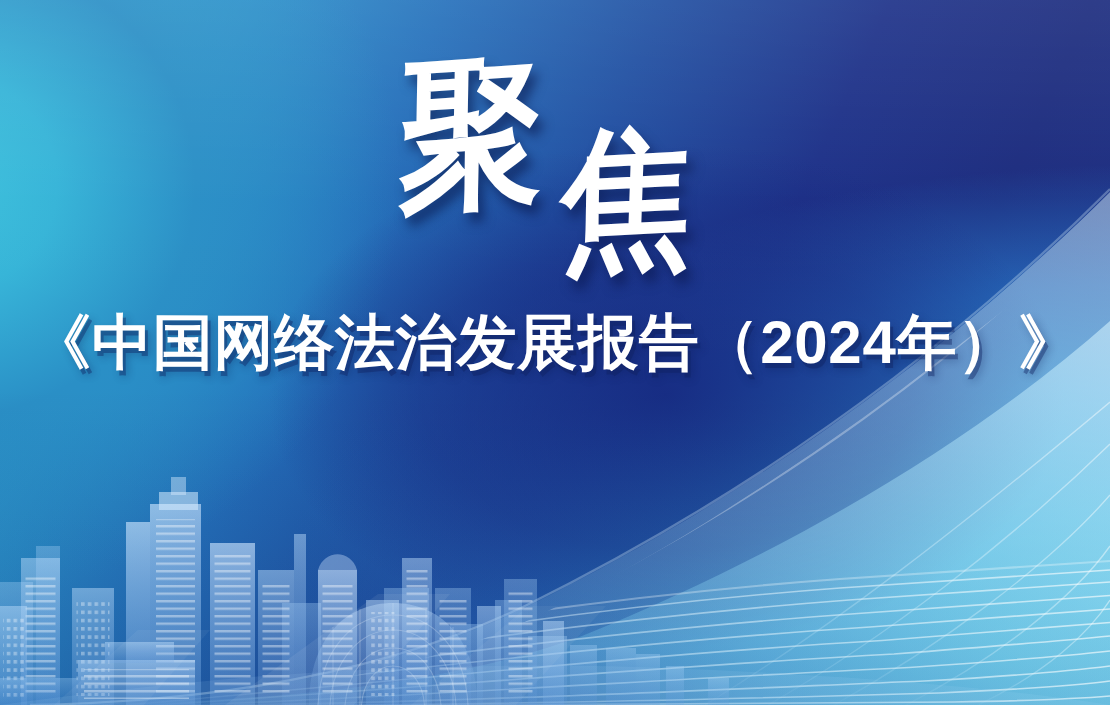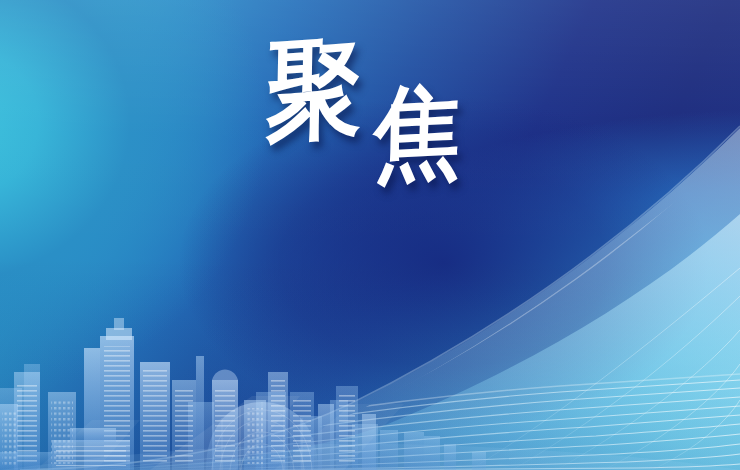--- a/index.html
+++ b/index.html
@@ -271,14 +271,15 @@
     </g>
 
     <path d="M0,470 C130,452 280,438 460,446 C600,452 690,462 740,470 Z" fill="#bfe3ff" fill-opacity="0.10"></path>
   </svg>
 
   <div class="brush-wrap">
     <span class="brush-char brush-1">聚</span>
     <span class="brush-char brush-2">焦</span>
   </div>
 
+  <div class="main-title">《中国网络法治发展报告（2024年）》</div>
 
 </div>
 
 </body></html>

